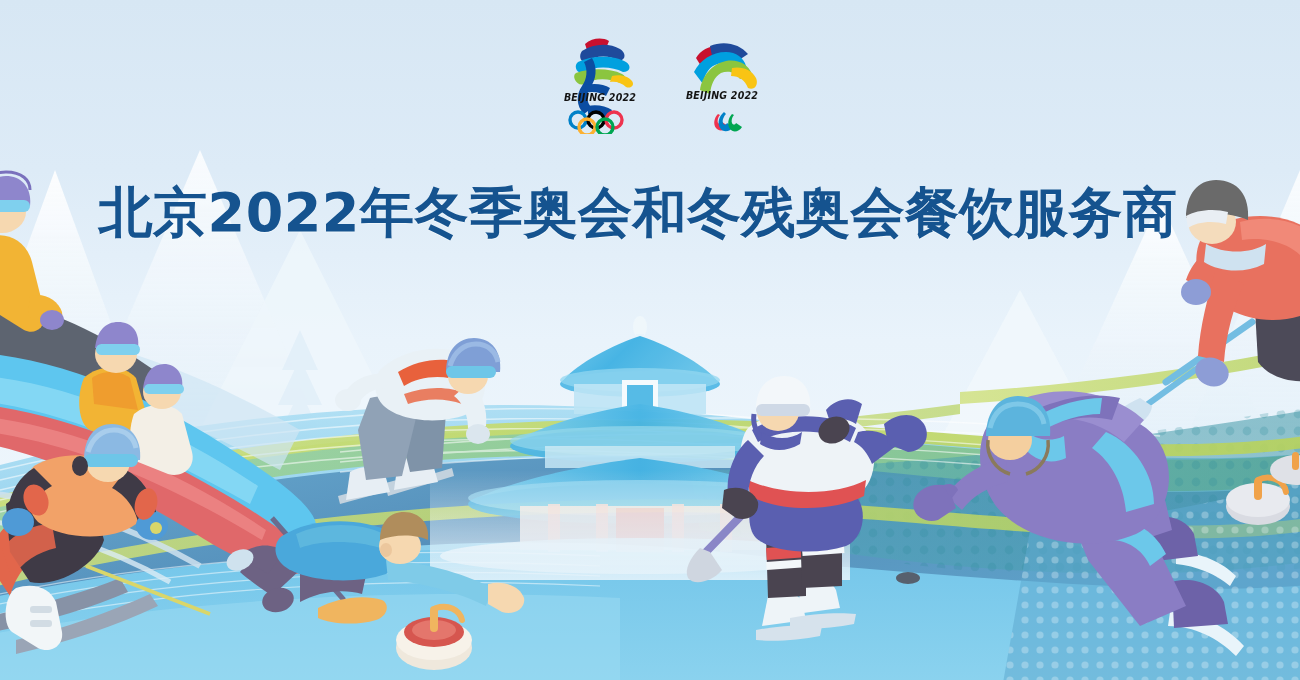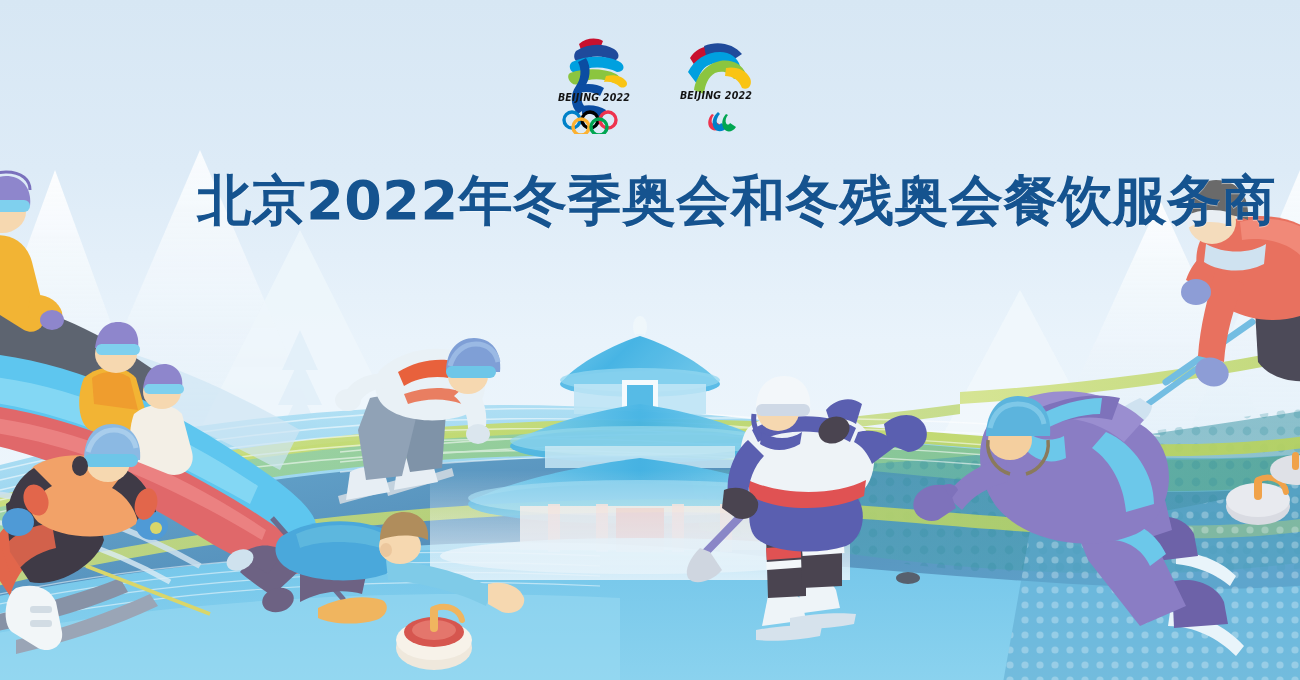--- a/index.html
+++ b/index.html
@@ -18,21 +18,21 @@
   .layer { position: absolute; inset: 0; }
   svg.layer { width: 1300px; height: 680px; display: block; }
 
   
   #logos {
     position: absolute;
     left: 540px; top: 28px;
     width: 230px; height: 110px;
     display: flex;
     align-items: flex-start;
-    justify-content: center;
+    justify-content: flex-end;
     gap: 26px;
     z-index: 40;
   }
   .emblem { width: 96px; height: 106px; position: relative; }
   .emblem-word {
     position: absolute;
     left: 0; width: 100%;
     text-align: center;
     font-family: "DejaVu Sans", sans-serif;
     font-weight: 700;
@@ -41,23 +41,23 @@
     letter-spacing: 0.2px;
     color: #131313;
     transform: scaleY(1.12);
   }
   #olympic-word { top: 64px; }
   #paralympic-word { top: 62px; }
 
   
   #title {
     position: absolute;
-    left: 0; top: 132px;
+    left: 0; top: 144px;
     width: 1276px;
-    text-align: right;
+    text-align: center;
     z-index: 45;
     font-family: "DejaVu Sans", "Liberation Sans", sans-serif;
     font-weight: 700;
     font-size: 54px;
     line-height: 66px;
     letter-spacing: 0.5px;
     color: #15538f;
     text-shadow: 0 1px 0 rgba(255,255,255,0.45);
     white-space: nowrap;
   }

